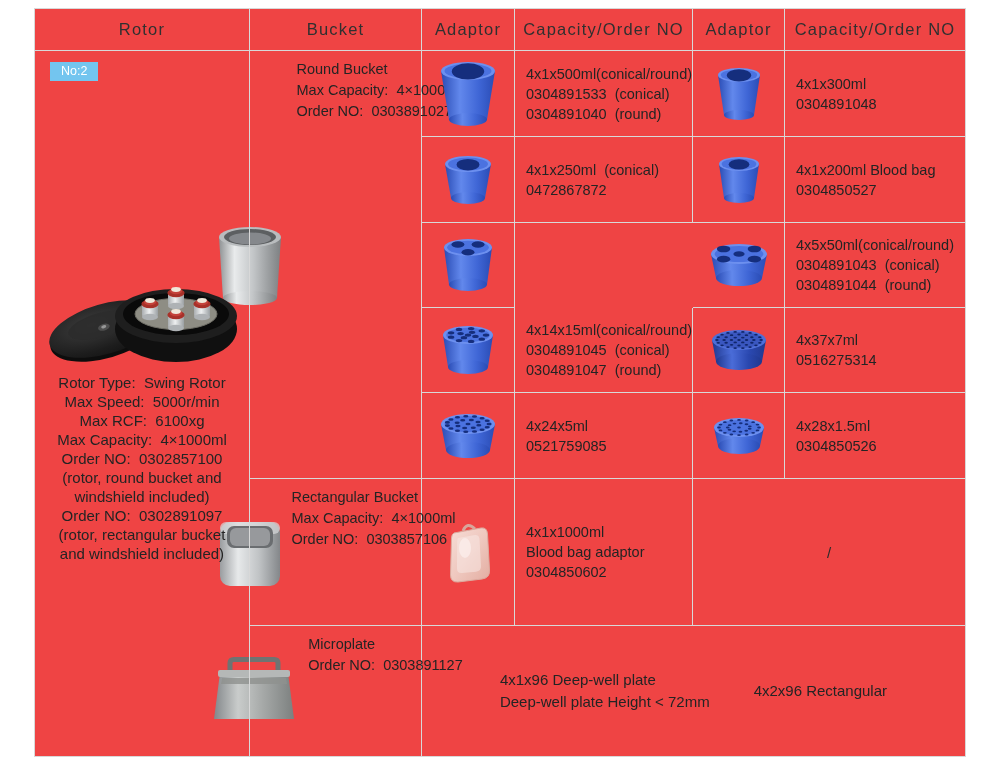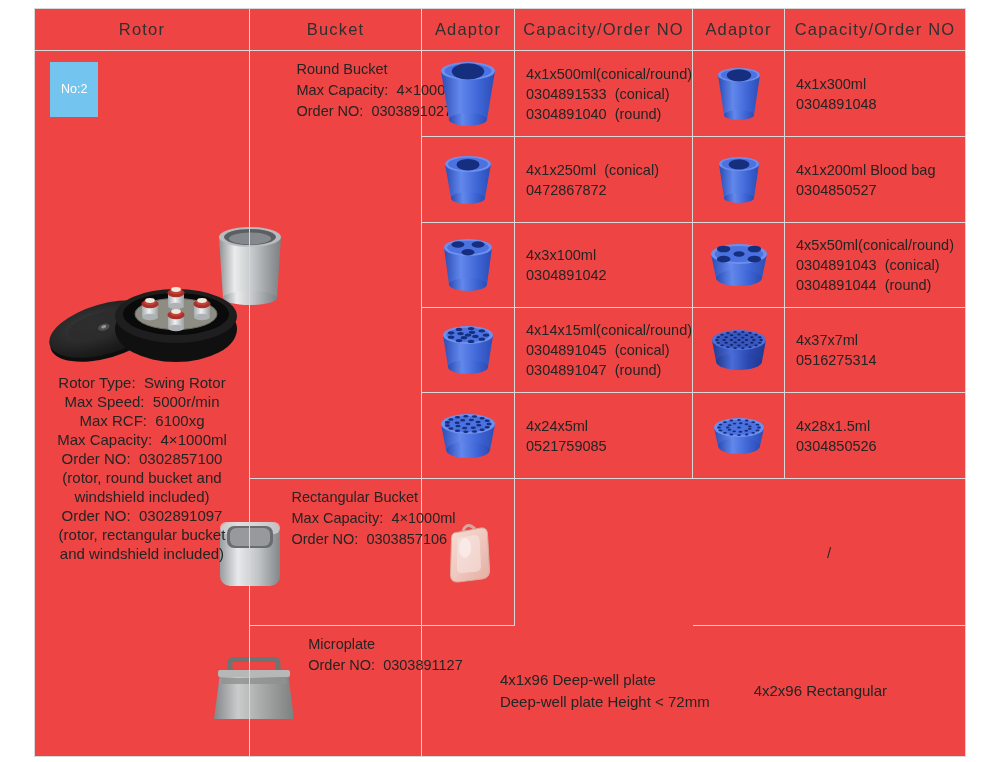--- a/index.html
+++ b/index.html
@@ -6,21 +6,21 @@
   body{width:1000px;height:762px;position:relative;font-family:"Liberation Sans",sans-serif;color:#2b2b2b;}
   .table{position:absolute;left:34px;top:8px;width:930px;display:grid;
     grid-template-columns:215px 172px 93px 178px 92px 180px;
     grid-template-rows:42px 86px 86px 85px 85px 86px 147px 130px;
     border:1px solid #d8d8d8;background:#ef4444;}
   .cell{box-sizing:border-box;min-width:0;min-height:0;}
   .br{border-right:1px solid #d8d8d8;}
   .bb{border-bottom:1px solid #d8d8d8;}
   .hcell{display:flex;align-items:center;justify-content:center;font-size:16.5px;color:#303030;letter-spacing:1.2px;}
   .rotor-cell{position:relative;display:flex;flex-direction:column;align-items:center;}
-  .badge{position:absolute;top:11px;left:15px;background:#73c5ef;color:#ffffff;font-size:12.5px;padding:20px 11px;line-height:15px;}
+  .badge{position:absolute;top:11px;left:15px;background:#73c5ef;color:#ffffff;font-size:12.5px;padding:2px 11px;line-height:15px;}
   .rotor-img{margin-top:218px;}
   .rotor-specs{margin-top:2px;font-size:15px;line-height:19px;text-align:center;white-space:pre;color:#242424;}
   .bucket-cell{display:flex;flex-direction:row;justify-content:center;align-items:stretch;}
   .b-img{align-self:center;line-height:0;}
   .b-text{padding-left:8px;margin-top:8px;font-size:14.5px;line-height:21px;white-space:pre;color:#242424;}
   .adp{display:flex;align-items:center;justify-content:center;line-height:0;}
   .cap{display:flex;flex-direction:column;justify-content:center;padding-left:11px;font-size:14.5px;line-height:20px;white-space:pre;color:#242424;}
   .slash{display:flex;align-items:center;justify-content:center;font-size:15px;}
   .bottom{display:flex;align-items:center;justify-content:center;gap:44px;font-size:15px;line-height:22px;color:#242424;}
   .bottom .blk{white-space:pre;}
@@ -249,22 +249,20 @@
         </defs>
         <polygon points="2,10.5 50,10.5 45,47.5 7,47.5" fill="url(#ag5)"></polygon>
         <ellipse cx="26" cy="47.5" rx="19" ry="6.5" fill="url(#ag5)"></ellipse>
         <ellipse cx="26" cy="10.5" rx="24" ry="8.5" fill="#6d90ef"></ellipse>
         <ellipse cx="26" cy="10.5" rx="20.88" ry="6.800000000000001" fill="#4b72e0"></ellipse>
         <ellipse cx="15.92" cy="7.525" rx="6.48" ry="3.24" fill="#152e7d"></ellipse>
         <ellipse cx="36.08" cy="7.525" rx="6.48" ry="3.24" fill="#152e7d"></ellipse>
         <ellipse cx="26" cy="15.175" rx="6.48" ry="3.24" fill="#152e7d"></ellipse>
       </svg>
     </div>
-  <div class="cell cap br bb" style="grid-area:4/4/5/5">4x3x100ml
-0304891042</div>
   <div class="cell adp br bb" style="grid-area:4/5/5/6">
       <svg width="60" height="46" viewBox="0 0 60 46">
         <defs>
           <linearGradient id="ag6" x1="0" y1="0" x2="1" y2="0">
             <stop offset="0" stop-color="#2a4cb5"></stop>
             <stop offset="0.35" stop-color="#6288ec"></stop>
             <stop offset="0.7" stop-color="#3f66d6"></stop>
             <stop offset="1" stop-color="#2a4cb5"></stop>
           </linearGradient>
         </defs>
@@ -469,20 +467,23 @@
             <stop offset="0.5" stop-color="#efc8bf"></stop>
             <stop offset="1" stop-color="#e3ada1"></stop>
           </linearGradient>
         </defs>
         <path d="M22,13 Q26,3 34,11" stroke="#d8a69b" stroke-width="3" fill="none"></path>
         <path d="M13,15 L40,10 Q46,9 46.5,16 L48.5,52 Q49,60 41,61 L17,64 Q9.5,64.5 9.5,57 L10.5,20 Q10.7,16 13,15 Z" fill="url(#pg)" stroke="#dcab9f" stroke-width="1"></path>
         <path d="M17,20 L34,17 Q38,16.5 38.5,21 L40,48 Q40.3,53 35,53.7 L21,55 Q16,55.4 16,50.5 L16.2,24 Q16.3,20.5 17,20 Z" fill="#f8e8e3" opacity="0.55"></path>
         <ellipse cx="24" cy="30" rx="6" ry="10" fill="#fdf4f1" opacity="0.6"></ellipse>
       </svg>
     </div>
+  <div class="cell cap br bb" style="grid-area:7/4/8/5">4x1x1000ml
+Blood bag adaptor
+0304850602</div>
   <div class="cell slash bb" style="grid-area:7/5/8/7">/</div>
 
   <div class="cell bottom" style="grid-area:8/3/9/7">
     <div class="blk">4x1x96 Deep-well plate
 Deep-well plate Height &lt; 72mm</div>
     <div class="blk">4x2x96 Rectangular</div>
   </div>
 
 </div>
 

